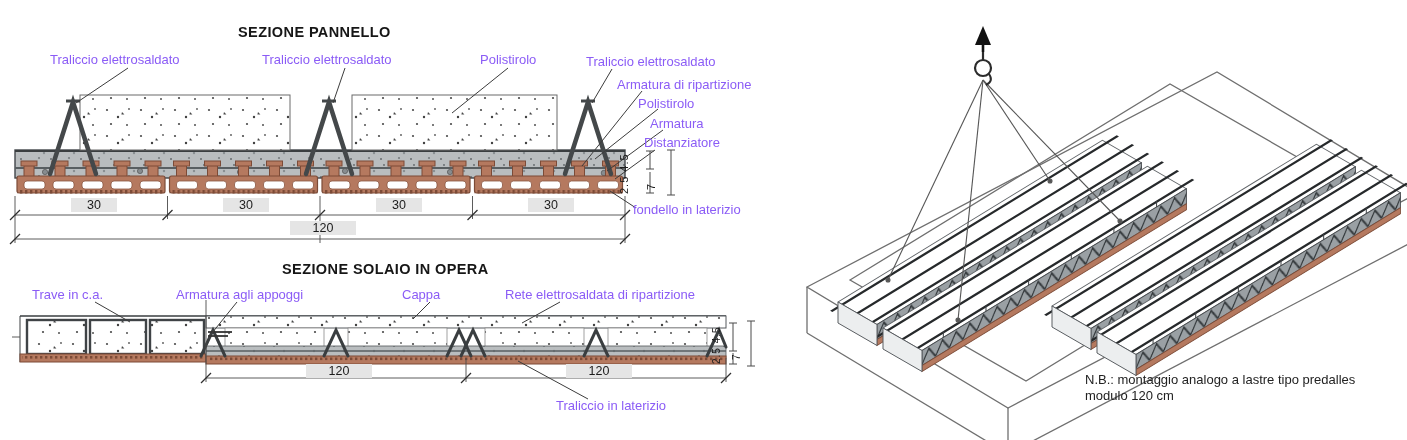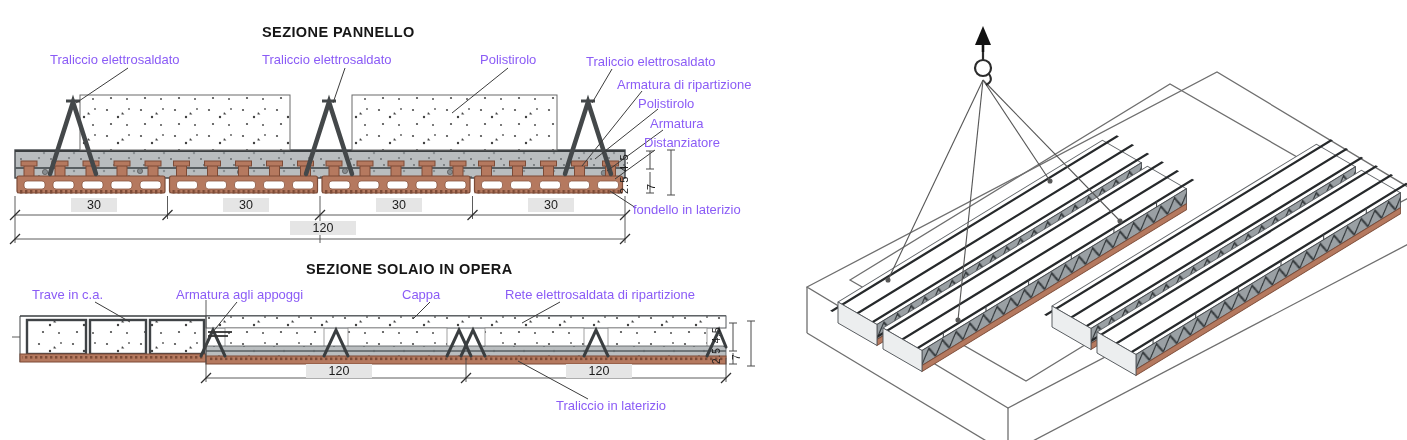--- a/index.html
+++ b/index.html
@@ -1,20 +1,20 @@
 <!DOCTYPE html>
 <html><head>
 <meta charset="utf-8">
 <style>
   html,body{margin:0;padding:0;background:#fff;}
   #canvas{position:relative;width:1407px;height:440px;background:#fff;overflow:hidden;
           font-family:"Liberation Sans","DejaVu Sans",sans-serif;color:#1c1c1c;}
   svg{position:absolute;left:0;top:0;}
   .lbl{position:absolute;font-size:13px;line-height:1.12;white-space:nowrap;color:#8b5cf6;}
-  .ttl{position:absolute;font-size:14.5px;font-weight:600;letter-spacing:.4px;white-space:nowrap;color:#161616;margin-left:24px;}
+  .ttl{position:absolute;font-size:14.5px;font-weight:600;letter-spacing:.4px;white-space:nowrap;color:#161616;}
   .dim{position:absolute;font-size:12.5px;background:#e5e5e5;padding:0 3px;text-align:center;white-space:nowrap;}
   .rot{position:absolute;font-size:11px;letter-spacing:1px;white-space:nowrap;
        transform:rotate(-90deg);transform-origin:left bottom;}
   .rot2{position:absolute;font-size:10px;letter-spacing:1px;white-space:nowrap;
        transform:rotate(-90deg);transform-origin:left bottom;}
   .note{position:absolute;font-size:13px;line-height:1.25;color:#222;}
 </style>
 </head>
 <body>
 
@@ -330,14 +330,18 @@
   <div class="lbl" style="left:556px;top:399px;">Traliccio in laterizio</div>
 
   <div class="dim" style="left:306px;top:364px;width:60px;">120</div>
   <div class="dim" style="left:566px;top:364px;width:60px;">120</div>
 
   <div class="rot2" style="left:722px;top:353px;">
     <span>2.5</span>&nbsp;<span>4.5</span>
   </div>
   <div class="rot2" style="left:742px;top:349px;">7</div>
 
+  <div class="note" style="left:1085px;top:372px;">
+    <div>N.B.: montaggio analogo a lastre tipo predalles</div>
+    <div>modulo 120 cm</div>
+  </div>
 
 </div>
 
 </body></html>

